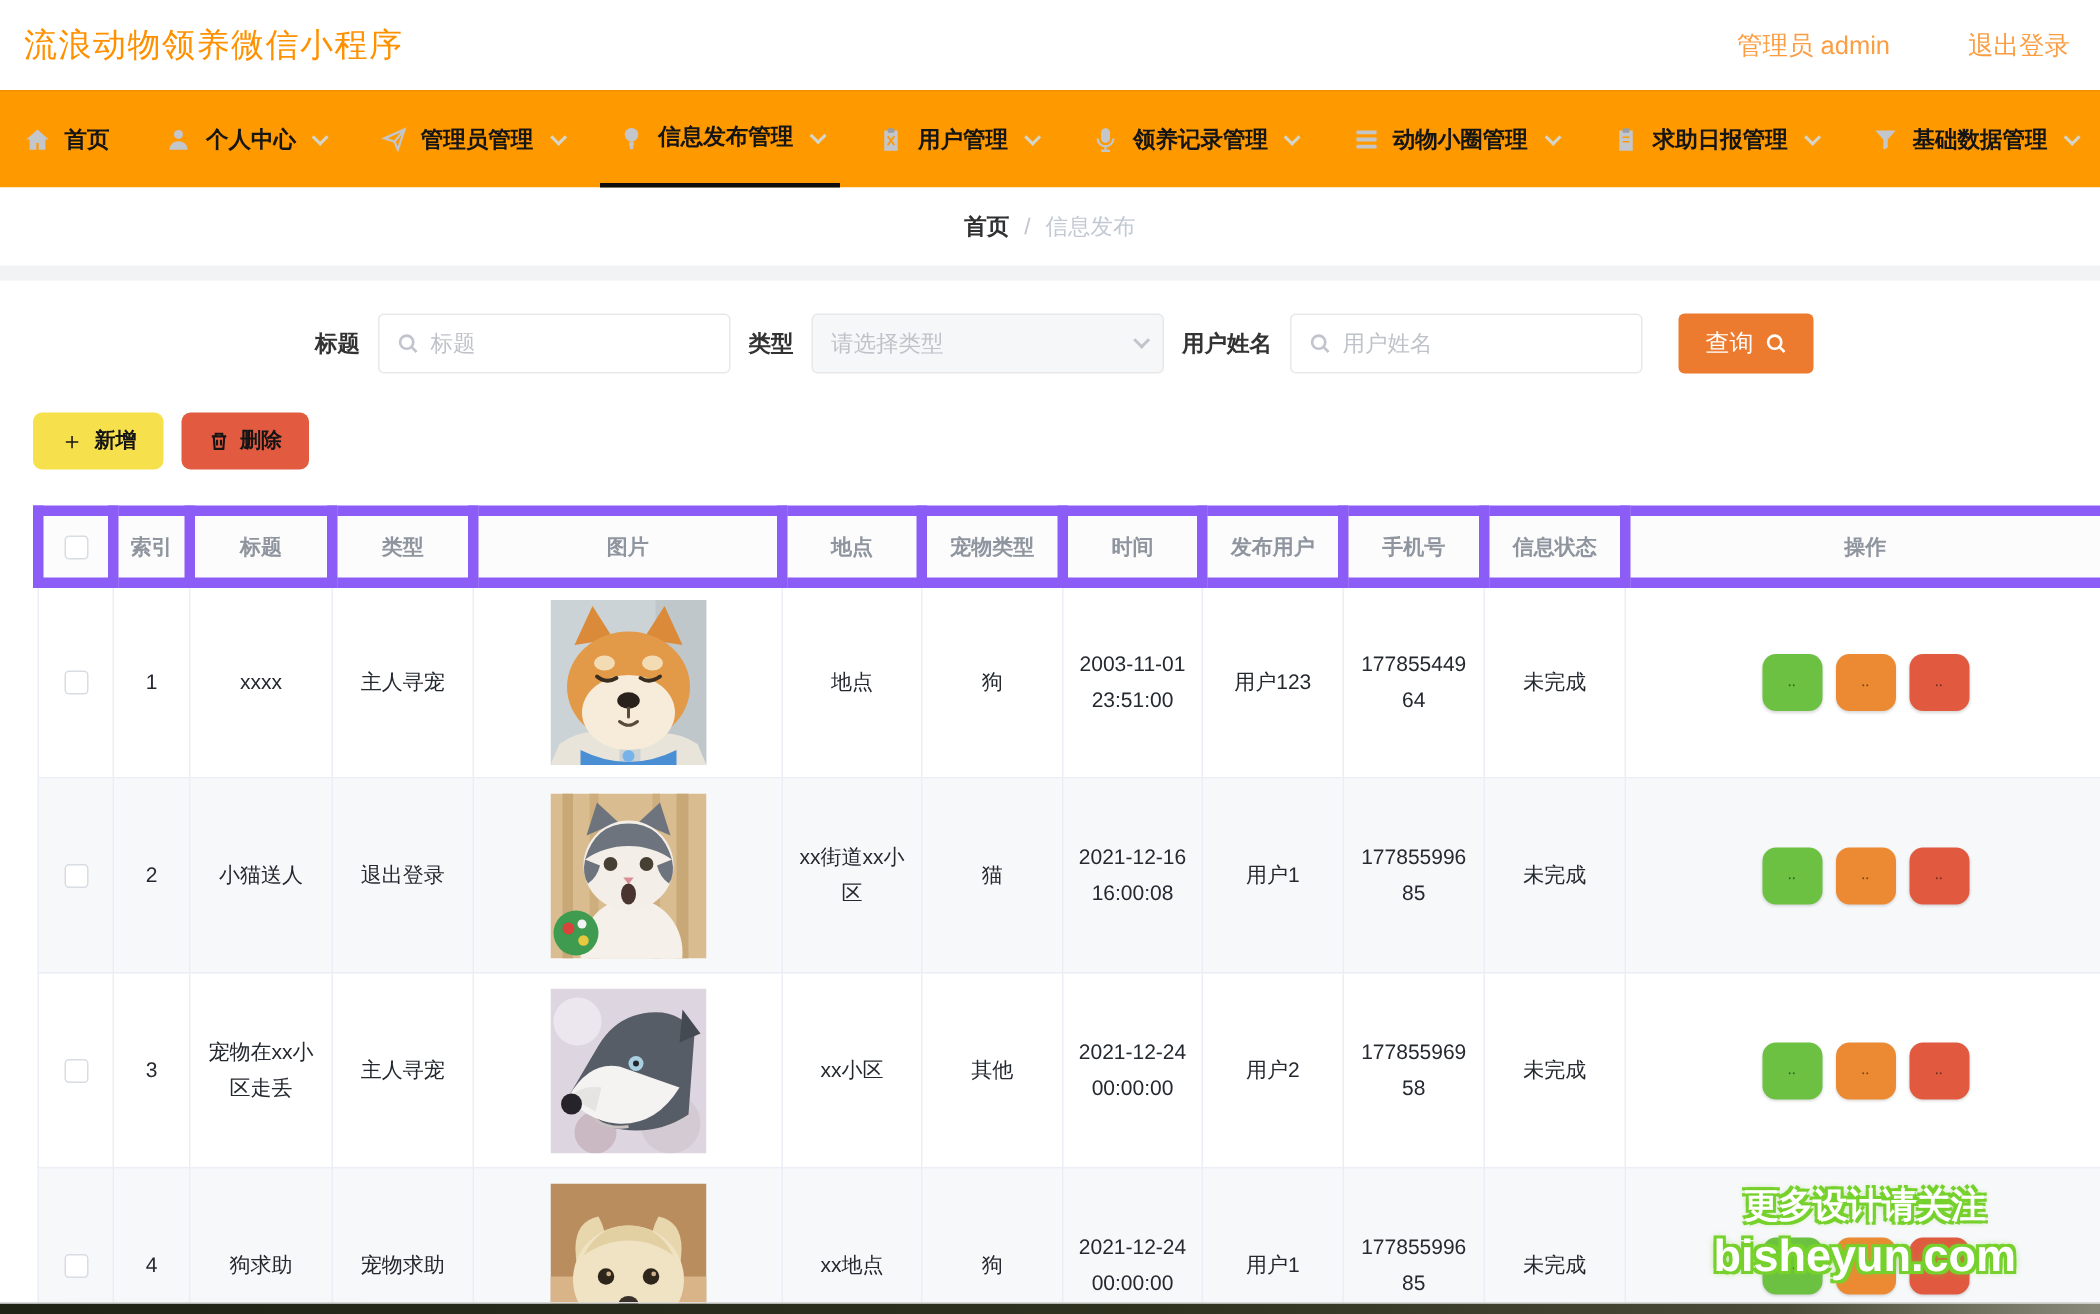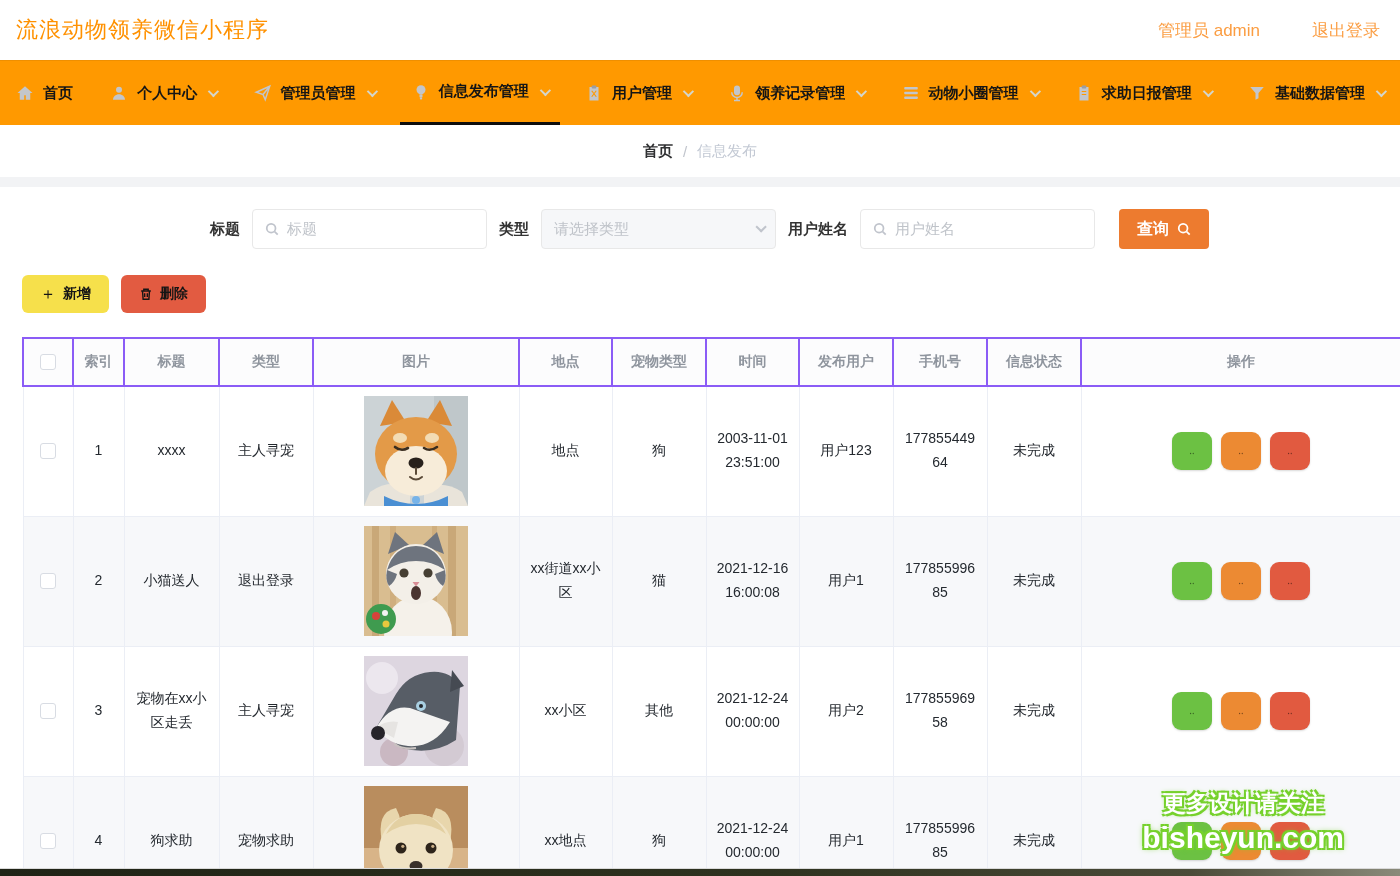--- a/index.html
+++ b/index.html
@@ -29,35 +29,35 @@
   .main { background:#fff; position:relative; }
   .filter-row { display:flex; align-items:center; padding-left:210px; margin-top:22px; }
   .filter-label { font-size:15px; color:#333; font-weight:600; margin-right:12px; white-space:nowrap; }
   .filter-label + .box { margin-right:12px; }
   .box { width:235px; height:40px; border:1px solid #e8e8e8; border-radius:4px; display:flex; align-items:center; padding:0 12px; gap:8px; font-size:15px; background:#fff; }
   .box .ph { color:#bfc3c9; }
   .select-box { background:#f6f7f9; justify-content:space-between; cursor:pointer; }
   .mag { width:14px; height:14px; flex:0 0 auto; }
   .mag svg { width:14px; height:14px; display:block; stroke:#c0c4cc; fill:none; stroke-width:2; }
   .sel-chev { width:8px; height:8px; border-right:2px solid #c0c4cc; border-bottom:2px solid #c0c4cc; transform:rotate(45deg) translateY(-3px); }
-  .search-btn { margin-left:12px; width:90px; height:40px; background:#ed7b2f; border:none; border-radius:4px; color:#fff; font-size:16px; font-weight:700; display:flex; align-items:center; justify-content:center; gap:8px; cursor:pointer; }
+  .search-btn { margin-left:12px; width:90px; height:40px; background:#ed7b2f; border:none; border-radius:4px; color:#fff; font-size:16px; font-weight:400; display:flex; align-items:center; justify-content:center; gap:8px; cursor:pointer; }
   .search-btn .mag svg { stroke:#fff; }
 
   
   .action-row { margin:26px 0 0 22px; display:flex; gap:12px; }
   .pill-btn { height:38px; padding:0 18px; border:none; border-radius:6px; font-size:14px; font-weight:700; color:#151515; display:flex; align-items:center; gap:7px; cursor:pointer; }
   .btn-add { background:#f6e04b; }
   .btn-del { background:#e25b41; }
   .plus-glyph { font-size:16px; font-weight:400; }
   .trash-ic svg { width:14px; height:14px; display:block; fill:none; stroke:#151515; stroke-width:1.6; }
 
   
   .table-wrap { margin:24px 0 0 22px; }
   table { border-collapse:collapse; table-layout:fixed; width:1378px; }
-  th { height:48px; background:#fcfcfd; color:#8f959e; font-weight:bold; font-size:14px; border:2px solid #8b5cf6; text-align:center; }
+  th { height:48px; background:#fcfcfd; color:#8f959e; font-weight:bold; font-size:14px; border:7px solid #8b5cf6; text-align:center; }
   td { border:1px solid #ebeef5; text-align:center; vertical-align:middle; font-size:14px; color:#24292f; padding:6px 8px; word-break:break-all; line-height:1.7; }
   tr.data-row { height:130px; }
   tr.data-row:nth-child(even) { background:#f7f8fa; }
   .cb { width:16px; height:16px; border:1px solid #d8dce3; border-radius:3px; background:#fff; margin:0 auto; cursor:pointer; }
   .pet-img { width:104px; height:110px; display:block; margin:0 auto; }
   .row-actions { display:flex; gap:9px; justify-content:center; }
   .mini-btn { width:40px; height:38px; border:none; border-radius:9px; cursor:pointer; display:flex; align-items:center; justify-content:center; box-shadow:0 1px 2px rgba(0,0,0,.15); }
   .mini-btn::after { content:"‥"; color:rgba(0,0,0,.5); font-size:10px; line-height:1; }
   .mb-green { background:#6cc143; }
   .mb-orange { background:#ec8a33; }

